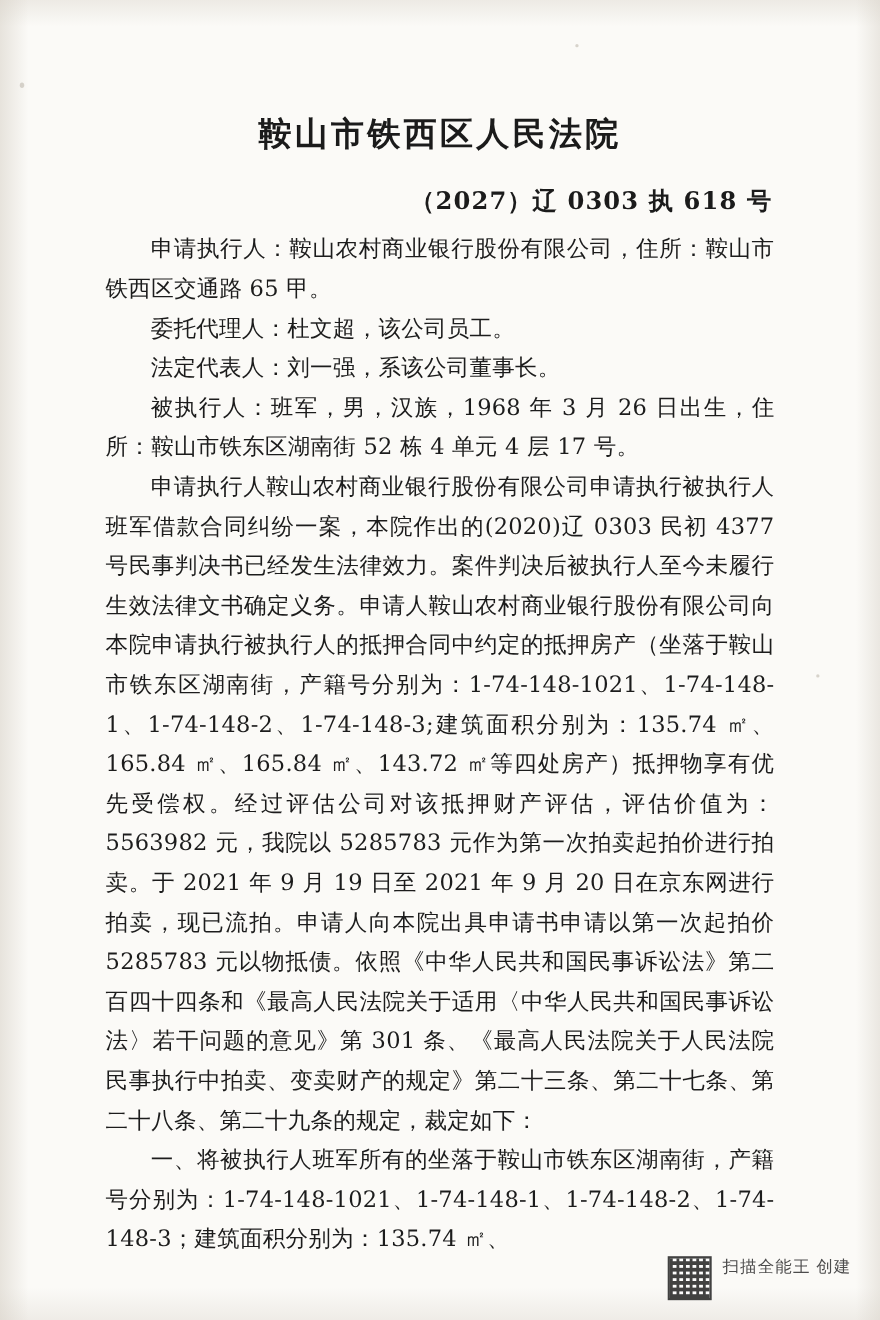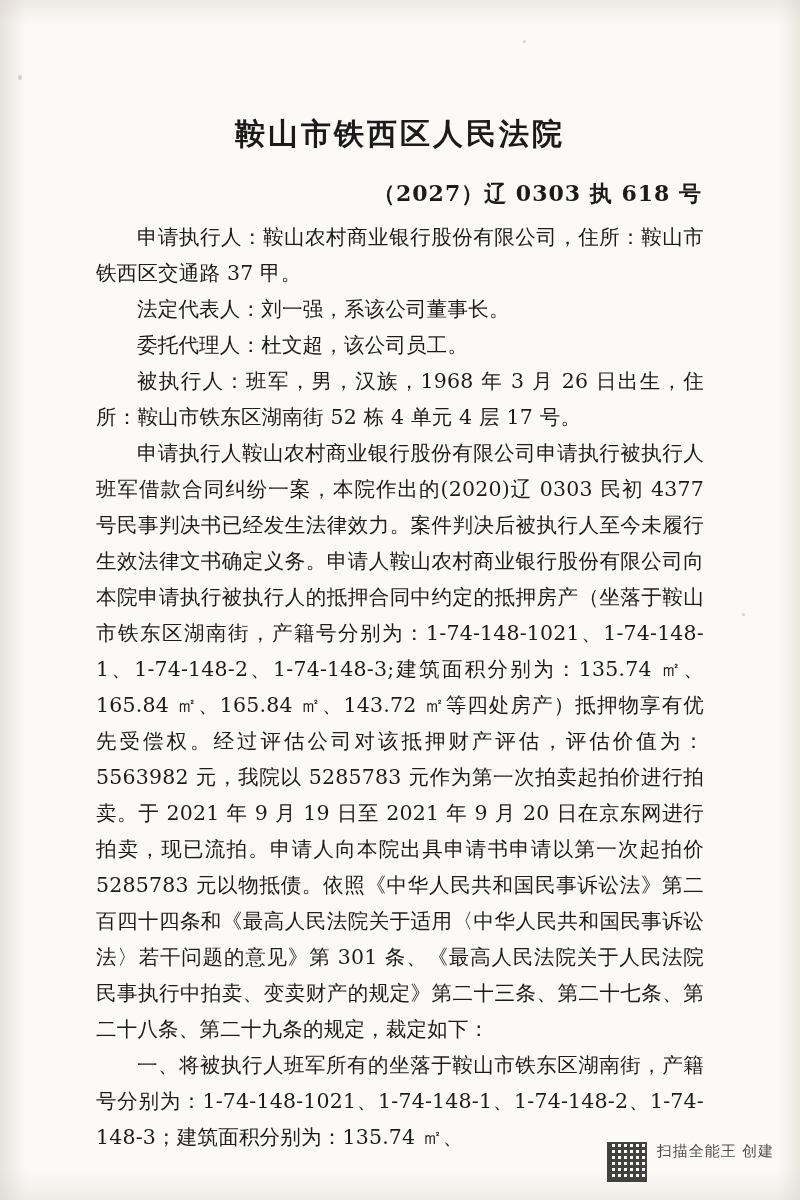--- a/index.html
+++ b/index.html
@@ -46,21 +46,21 @@
   }
   .title-main, .title-sub {
     text-align: center;
     font-weight: bold;
     color: #1b1b1b;
     letter-spacing: 3px;
   }
   .title-main {
     font-size: 30px;
     line-height: 46px;
-    margin-top: 23px;
+    margin-top: 12px;
   }
   .title-sub {
     font-size: 30px;
     line-height: 48px;
     margin-top: 2px;
   }
   .case-no {
     text-align: right;
     font-size: 22px;
     font-weight: bold;
@@ -123,23 +123,23 @@
   <div class="paper-shade"></div>
 
   <div class="speck" style="left:18px; top:75px; width:4px; height:5px;"></div>
   <div class="speck" style="left:523px; top:40px; width:3px; height:3px;"></div>
   <div class="speck" style="left:742px; top:613px; width:3px; height:3px;"></div>
 
   <div class="doc-body">
     <div class="title-main">鞍山市铁西区人民法院</div>
     <div class="case-no">（2027）辽 0303 执 618 号</div>
 
-    <p class="para indent">申请执行人：鞍山农村商业银行股份有限公司，住所：鞍山市铁西区交通路 37 甲。</p>
+    <p class="para indent">申请执行人：鞍山农村商业银行股份有限公司，住所：鞍山市铁西区交通路 65 甲。</p>
+    <p class="para indent">委托代理人：杜文超，该公司员工。</p>
     <p class="para indent">法定代表人：刘一强，系该公司董事长。</p>
-    <p class="para indent">委托代理人：杜文超，该公司员工。</p>
     <p class="para indent">被执行人：班军，男，汉族，1968 年 3 月 26 日出生，住所：鞍山市铁东区湖南街 52 栋 4 单元 4 层 17 号。</p>
     <p class="para indent">申请执行人鞍山农村商业银行股份有限公司申请执行被执行人班军借款合同纠纷一案，本院作出的(2020)辽 0303 民初 4377 号民事判决书已经发生法律效力。案件判决后被执行人至今未履行生效法律文书确定义务。申请人鞍山农村商业银行股份有限公司向本院申请执行被执行人的抵押合同中约定的抵押房产（坐落于鞍山市铁东区湖南街，产籍号分别为：1-74-148-1021、1-74-148-1、1-74-148-2、1-74-148-3;建筑面积分别为：135.74 ㎡、165.84 ㎡、165.84 ㎡、143.72 ㎡等四处房产）抵押物享有优先受偿权。经过评估公司对该抵押财产评估，评估价值为：5563982 元，我院以 5285783 元作为第一次拍卖起拍价进行拍卖。于 2021 年 9 月 19 日至 2021 年 9 月 20 日在京东网进行拍卖，现已流拍。申请人向本院出具申请书申请以第一次起拍价 5285783 元以物抵债。依照《中华人民共和国民事诉讼法》第二百四十四条和《最高人民法院关于适用〈中华人民共和国民事诉讼法〉若干问题的意见》第 301 条、《最高人民法院关于人民法院民事执行中拍卖、变卖财产的规定》第二十三条、第二十七条、第二十八条、第二十九条的规定，裁定如下：</p>
     <p class="para indent">一、将被执行人班军所有的坐落于鞍山市铁东区湖南街，产籍号分别为：1-74-148-1021、1-74-148-1、1-74-148-2、1-74-148-3；建筑面积分别为：135.74 ㎡、</p>
   </div>
 
   <div class="footer-strip">
     <div class="qr"></div>
     <div class="watermark-text">扫描全能王 创建</div>
   </div>
 </div>

